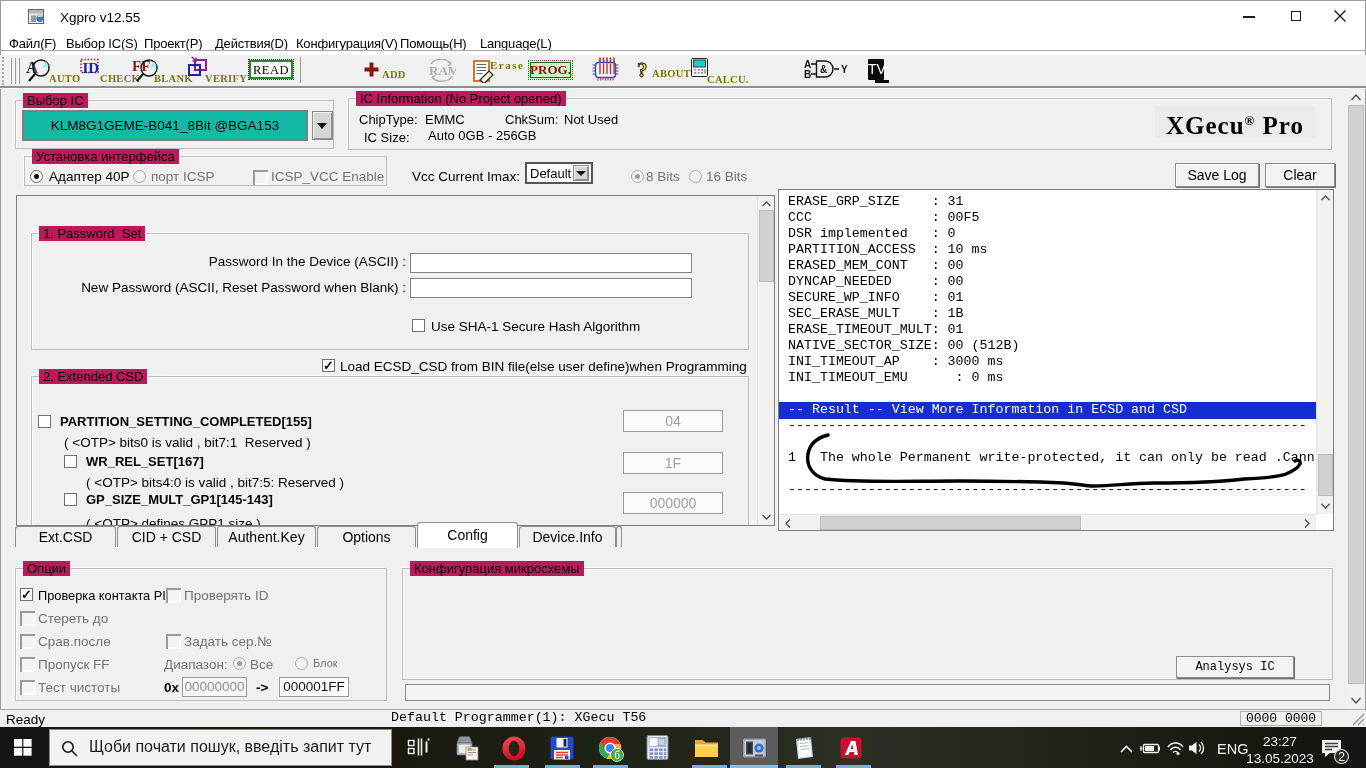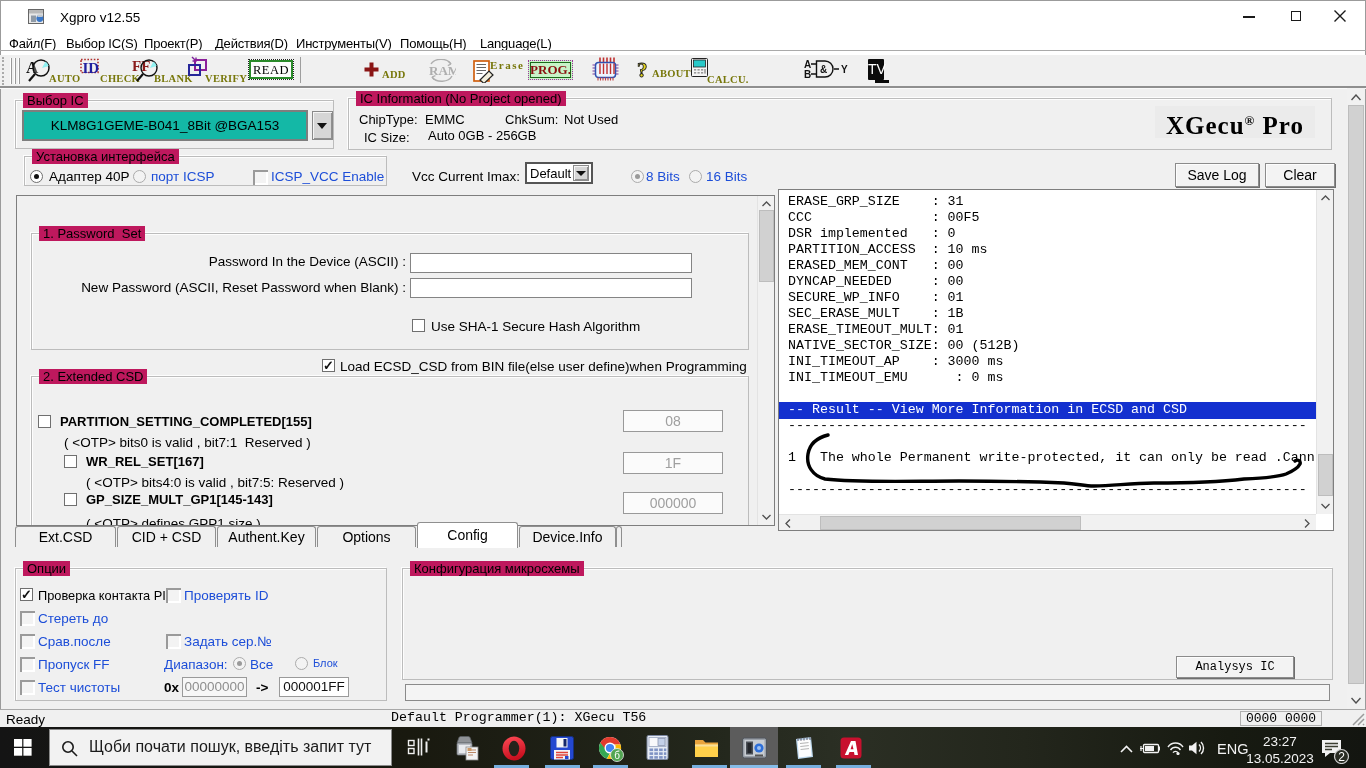--- a/index.html
+++ b/index.html
@@ -1,18 +1,18 @@
 <!DOCTYPE html>
 <html><head><meta charset="utf-8"><style>
 *{box-sizing:border-box;margin:0;padding:0}
 body{width:1366px;height:768px;overflow:hidden;position:relative;background:#f0f0f0;font-family:"Liberation Sans",sans-serif;font-size:14px;color:#000}
 .a{position:absolute}
 .grp{position:absolute;border:1px solid #bcbcbc;box-shadow:1px 1px 0 #fdfdfd inset, -1px -1px 0 #fdfdfd}
 .grp>.lbl{position:absolute;top:-8px;left:7px;background:#be185d;padding:0 4px;font-size:13px;white-space:nowrap}
-.gray{color:#1d4ed8}
+.gray{color:#737373}
 .sunk{position:absolute;border:1px solid #848484;background:#fff}
 .btn{position:absolute;background:#f3f3f3;border:1px solid #8b8b8b;box-shadow:inset 1px 1px 0 #fdfdfd,1px 1px 0 #6e6e6e;text-align:center;font-size:14px}
 .cb{position:absolute;width:13px;height:13px;border:1px solid #6f6f6f;background:#fff}
 .cb.dis{border:none;background:#f3f3f3;box-shadow:inset 1px 1px 0 1px #9a9a9a,inset -1px -1px 0 1px #ffffff;width:15px;height:15px}
 .cb .ck{position:absolute;left:0px;top:-2px;font-size:13px;font-weight:bold;color:#111}
 .rad{position:absolute;width:13px;height:13px;border:1px solid #6f6f6f;border-radius:50%;background:#fff}
 .rad.dis{border-color:#ababab;background:#f3f3f3}
 .rad .dot{position:absolute;left:3px;top:3px;width:5px;height:5px;border-radius:50%;background:#111}
 .rad.dis .dot{background:#9a9a9a}
 .mono{font-family:"Liberation Mono",monospace}
@@ -37,21 +37,21 @@
 <div class="a" style="left:1291px;top:11px;width:10px;height:10px;border:1.5px solid #1a1a1a"></div>
 <svg class="a" style="left:1334px;top:10px" width="12" height="12">
     <path d="M0.5,0.5 L11.5,11.5 M11.5,0.5 L0.5,11.5" stroke="#1a1a1a" stroke-width="1.4"></path>
   </svg>
 
 <div class="a" id="menu" style="left:0;top:33px;width:1366px;height:20px;font-size:13px;letter-spacing:-0.2px">
 <span class="a" style="left:9px;top:3px">Файл(F)</span>
 <span class="a" style="left:66px;top:3px">Выбор IC(S)</span>
 <span class="a" style="left:144px;top:3px">Проект(P)</span>
 <span class="a" style="left:215px;top:3px">Действия(D)</span>
-<span class="a" style="left:296px;top:3px">Инструменты(V)</span>
+<span class="a" style="left:296px;top:3px">Конфигурация(V)</span>
 <span class="a" style="left:400px;top:3px">Помощь(H)</span>
 <span class="a" style="left:480px;top:3px">Language(L)</span>
 </div>
 <div class="a" style="left:0;top:50px;width:1366px;height:1px;background:#aaaaaa"></div>
 
 <div class="a" id="toolbar" style="left:0;top:55px;width:1366px;height:32px;background:#f0f0f0"></div>
 <div class="a" style="left:0;top:86px;width:1366px;height:2px;background:#8f8f8f"></div>
 <div class="a" style="left:0;top:88px;width:1366px;height:1px;background:#fafafa"></div>
 <div class="a" style="left:2px;top:57px;width:2px;height:28px;border-right:2px dotted #aaa"></div>
 <div class="a" style="left:10px;top:58px;width:2px;height:26px;border-left:1px solid #fff;border-right:1px solid #999"></div>
@@ -207,21 +207,21 @@
  <div class="cb" style="left:305px;top:163px">
       <span class="ck">✓</span>
     </div>
  <div class="a" style="left:323px;top:163px;font-size:13.5px;white-space:nowrap">Load ECSD_CSD from BIN file(else user define)when Programming</div>
  <div class="grp" style="left:14px;top:180px;width:718px;height:200px">
       <span class="lbl">2. Extended CSD</span>
     </div>
  <div class="cb" style="left:21px;top:219px"></div>
  <div class="a" style="left:43px;top:218px;font-size:13px;font-weight:bold">PARTITION_SETTING_COMPLETED[155]</div>
  <div class="a" style="left:47px;top:239px;font-size:13.5px">( &lt;OTP&gt; bits0 is valid , bit7:1&nbsp; Reserved )</div>
- <div class="a" style="left:606px;top:214px;width:100px;height:22px;border:1px solid #999;background:#fbfbfb;color:#9f9f9f;text-align:center;font-size:14px;line-height:20px">08</div>
+ <div class="a" style="left:606px;top:214px;width:100px;height:22px;border:1px solid #999;background:#fbfbfb;color:#9f9f9f;text-align:center;font-size:14px;line-height:20px">04</div>
  <div class="cb" style="left:47px;top:259px"></div>
  <div class="a" style="left:69px;top:258px;font-size:13px;font-weight:bold">WR_REL_SET[167]</div>
  <div class="a" style="left:69px;top:279px;font-size:13.5px">( &lt;OTP&gt; bits4:0 is valid , bit7:5: Reserved )</div>
  <div class="a" style="left:606px;top:256px;width:100px;height:22px;border:1px solid #999;background:#fbfbfb;color:#9f9f9f;text-align:center;font-size:14px;line-height:20px">1F</div>
  <div class="cb" style="left:47px;top:297px"></div>
  <div class="a" style="left:69px;top:296px;font-size:13px;font-weight:bold">GP_SIZE_MULT_GP1[145-143]</div>
  <div class="a" style="left:69px;top:320px;font-size:13.5px">( &lt;OTP&gt; defines GPP1 size )</div>
  <div class="a" style="left:606px;top:296px;width:100px;height:22px;border:1px solid #999;background:#fbfbfb;color:#9f9f9f;text-align:center;font-size:14px;line-height:20px">000000</div>
 
  <div class="a" style="left:740px;top:0;width:17px;height:329px;background:#f1f1f1;border-left:1px solid #e3e3e3">

